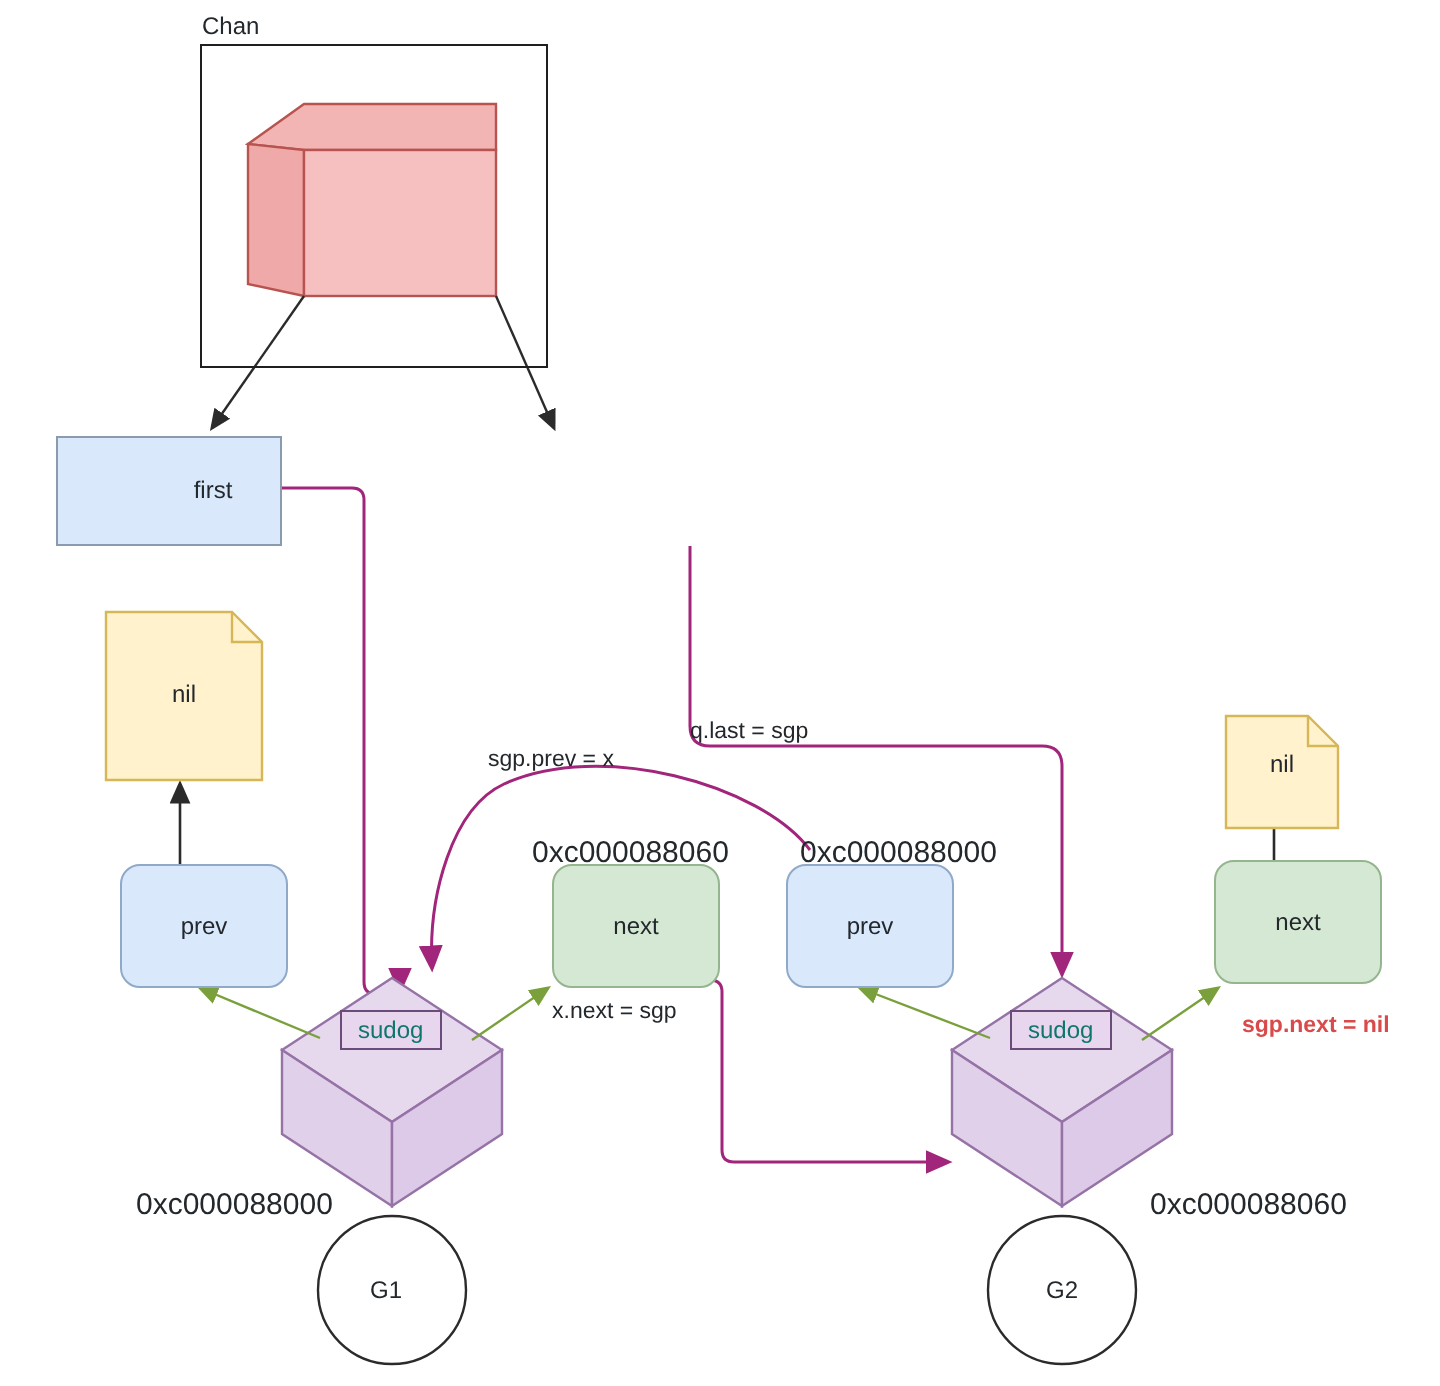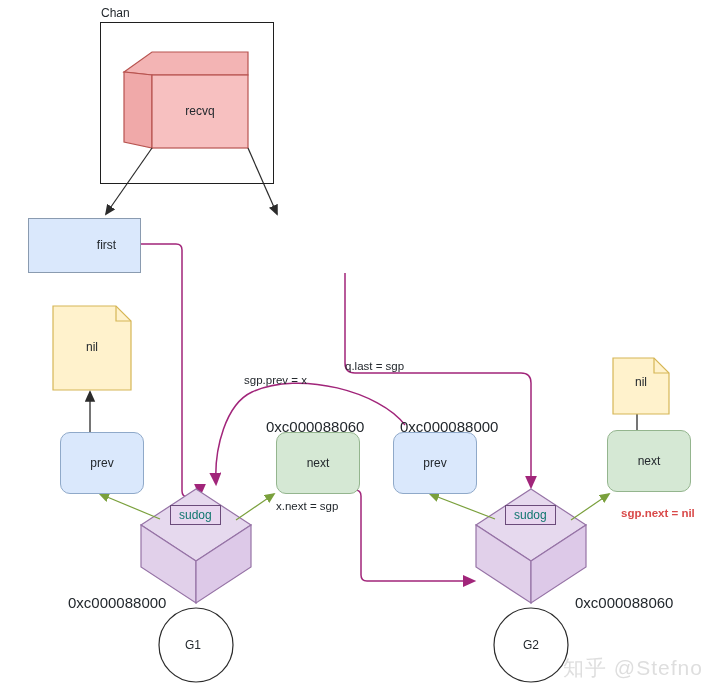--- a/index.html
+++ b/index.html
@@ -173,21 +173,20 @@
       <path d="M654,358 L654,373 L669,373" fill="none" stroke="#d6b656" stroke-width="1.2"></path>
     </g>
 
     <circle cx="196" cy="645" r="37" fill="#ffffff" stroke="#2b2b2b" stroke-width="1.2"></circle>
     <circle cx="531" cy="645" r="37" fill="#ffffff" stroke="#2b2b2b" stroke-width="1.2"></circle>
   </svg>
 
   <div class="chan-frame" style="left:100px; top:22px; width:172px; height:160px;"></div>
   <div class="chan-label" style="left:101px; top:6px;">Chan</div>
 
-  <div class="node" style="left:152px; top:100px; width:96px; height:22px;">recvq</div>
 
   <div class="node rect-box" style="left:28px; top:218px; width:113px; height:55px;">first</div>
 
   <div class="node" style="left:53px; top:338px; width:78px; height:18px;">nil</div>
   <div class="node" style="left:613px; top:373px; width:56px; height:18px;">nil</div>
 
   <div class="node round-box" style="left:48px; top:432px; width:84px; height:62px;">prev</div>
 
   <div class="node round-box green" style="left:264px; top:432px; width:84px; height:62px;">next</div>
   <div class="addr" style="left:266px; top:418px;">0xc000088060</div>
@@ -204,15 +203,14 @@
   <div class="addr" style="left:575px; top:594px;">0xc000088060</div>
 
   <div class="node" style="left:159px; top:636px; width:68px; height:18px;">G1</div>
   <div class="node" style="left:494px; top:636px; width:74px; height:18px;">G2</div>
 
   <div class="edge-label" style="left:345px; top:360px;">q.last = sgp</div>
   <div class="edge-label" style="left:244px; top:374px;">sgp.prev = x</div>
   <div class="edge-label" style="left:276px; top:500px;">x.next = sgp</div>
   <div class="edge-label danger" style="left:621px; top:507px;">sgp.next = nil</div>
 
-  <div class="watermark" style="left:563px; top:654px;">知乎 @Stefno</div>
 
 </div>
 
 </body></html>

